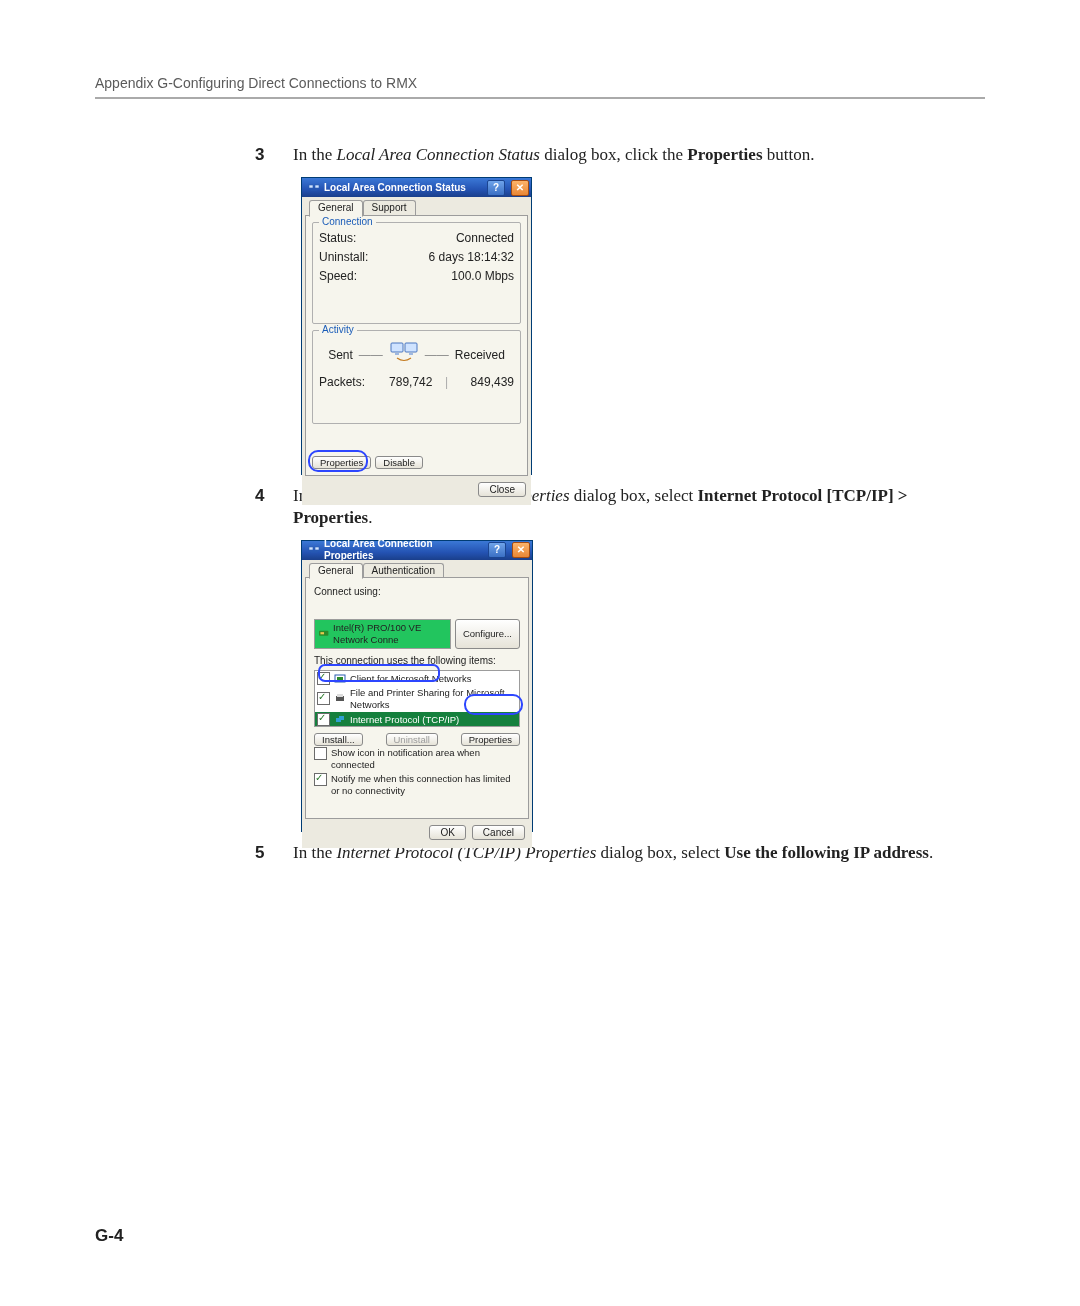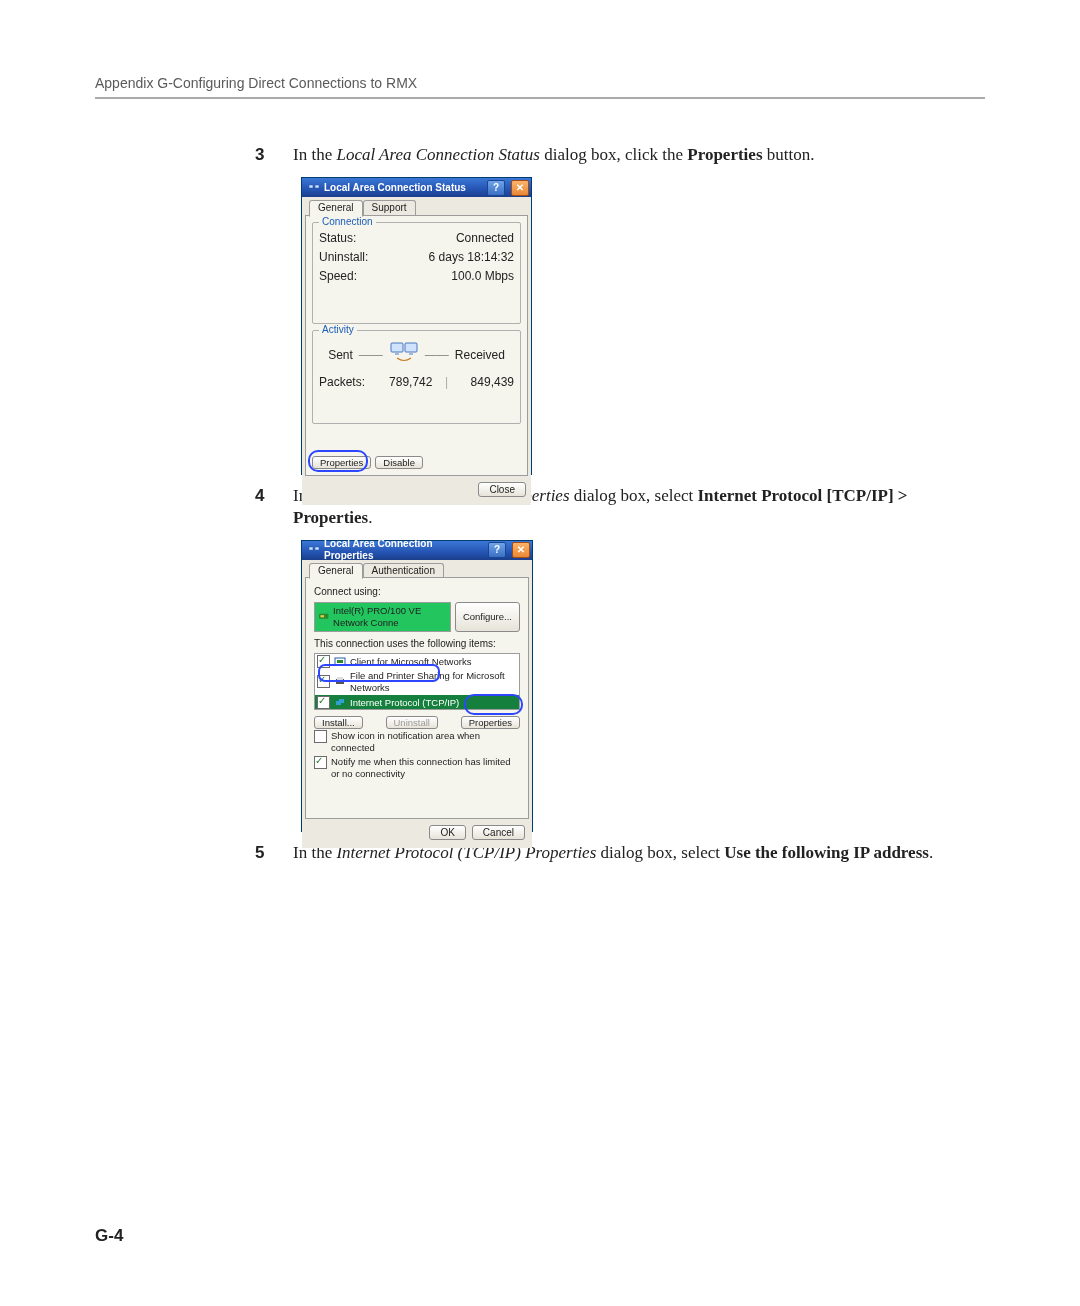--- a/index.html
+++ b/index.html
@@ -256,21 +256,21 @@
           <span class="tb-title">Local Area Connection Properties</span>
           <span class="tb-btn help">?</span>
           <span class="tb-btn">✕</span>
         </div>
         <div class="win-body">
           <div class="tabs">
             <div class="tab active">General</div>
             <div class="tab">Authentication</div>
           </div>
           <div class="tabpane" style="height:224px; position:relative; padding:8px;">
-            <div style="font-size:10px; padding-bottom:3px;">Connect using:</div>
+            <div style="font-size:10px; padding-bottom:20px;">Connect using:</div>
             <div style="display:flex; gap:4px;">
               <div class="field-inset" style="flex:1;">
                 <span class="adapter-icon">
                   <svg viewBox="0 0 14 10">
                       <rect x="0" y="1" width="13" height="7" rx="1" fill="#2a8a2a"></rect>
                       <rect x="2" y="3" width="5" height="3" fill="#e9c84f"></rect>
                     </svg>
                 </span>
                 <span>Intel(R) PRO/100 VE Network Conne</span>
               </div>

